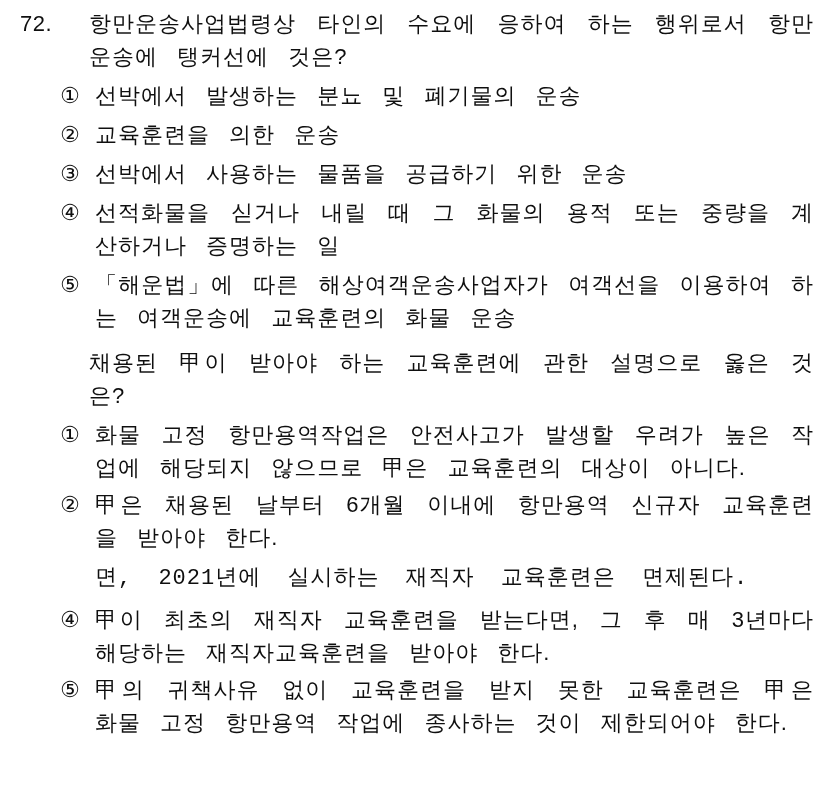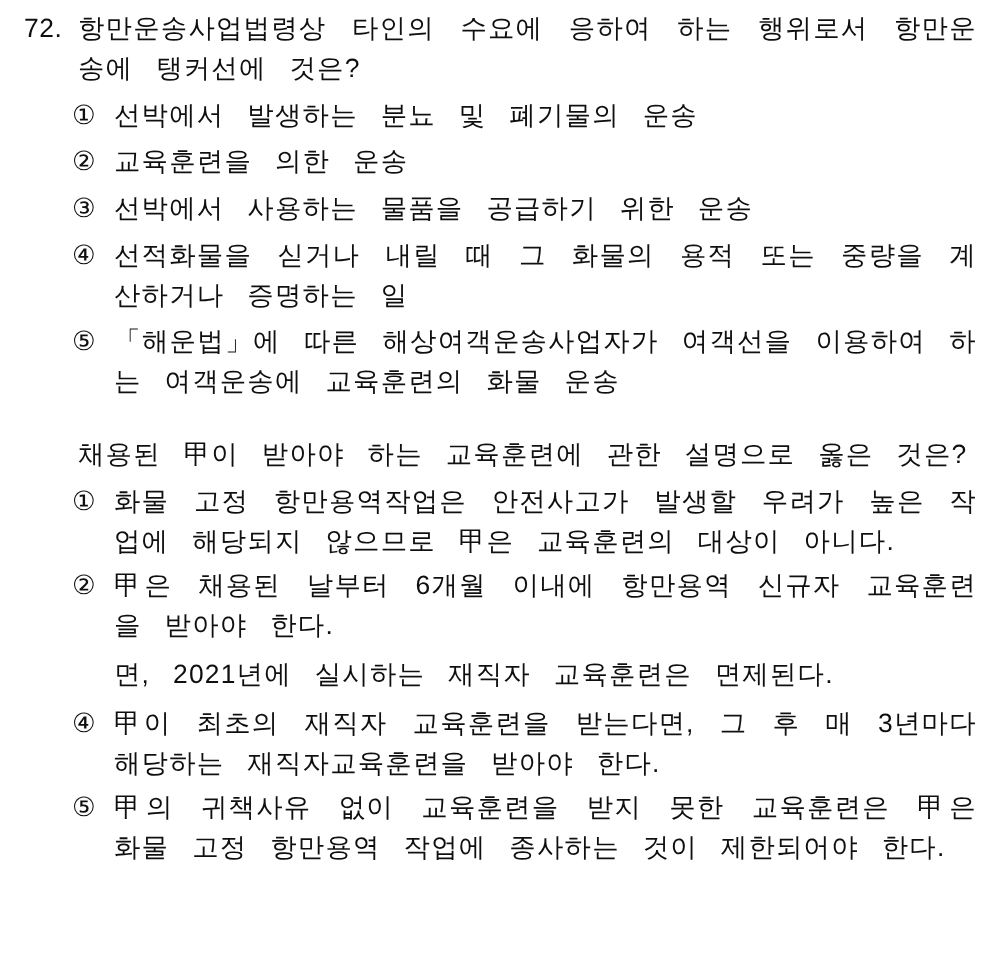--- a/index.html
+++ b/index.html
@@ -18,24 +18,24 @@
     letter-spacing: 1px;
     word-spacing: 12px;
   }
   .page {
     box-sizing: border-box;
     width: 826px;
     height: 801px;
     padding: 7px 12px 0 0;
   }
   .q-block { position: relative; }
-  .q-block + .q-block { margin-top: 28px; }
+  .q-block + .q-block { margin-top: 12px; }
   .stem-row {
     position: relative;
-    padding-left: 65px;
+    padding-left: 89px;
     text-align: justify;
   }
   .qnum {
     position: absolute;
     left: 20px;
     top: 0;
     letter-spacing: 0.5px;
     word-spacing: 0;
   }
   .options { margin-top: 6px; }
@@ -47,21 +47,21 @@
   .q2 .opt { margin-top: 4px; }
   .opt .marker {
     flex: 0 0 35px;
     letter-spacing: 0;
     word-spacing: 0;
   }
   .opt .otext {
     flex: 1 1 auto;
     text-align: justify;
   }
-  .opt.cont { margin-top: 8px; margin-bottom: 8px; }
+  .opt.cont { margin-top: 8px; margin-bottom: 8px; font-family: Liberation Mono, monospace; }
 </style>
 </head>
 <body>
 
 <div class="page">
 
   <section class="q-block q1">
     <div class="stem-row">
       <span class="qnum">72.</span>
       <span>항만운송사업법령상 타인의 수요에 응하여 하는 행위로서 항만운송에 탱커선에 것은?</span>

